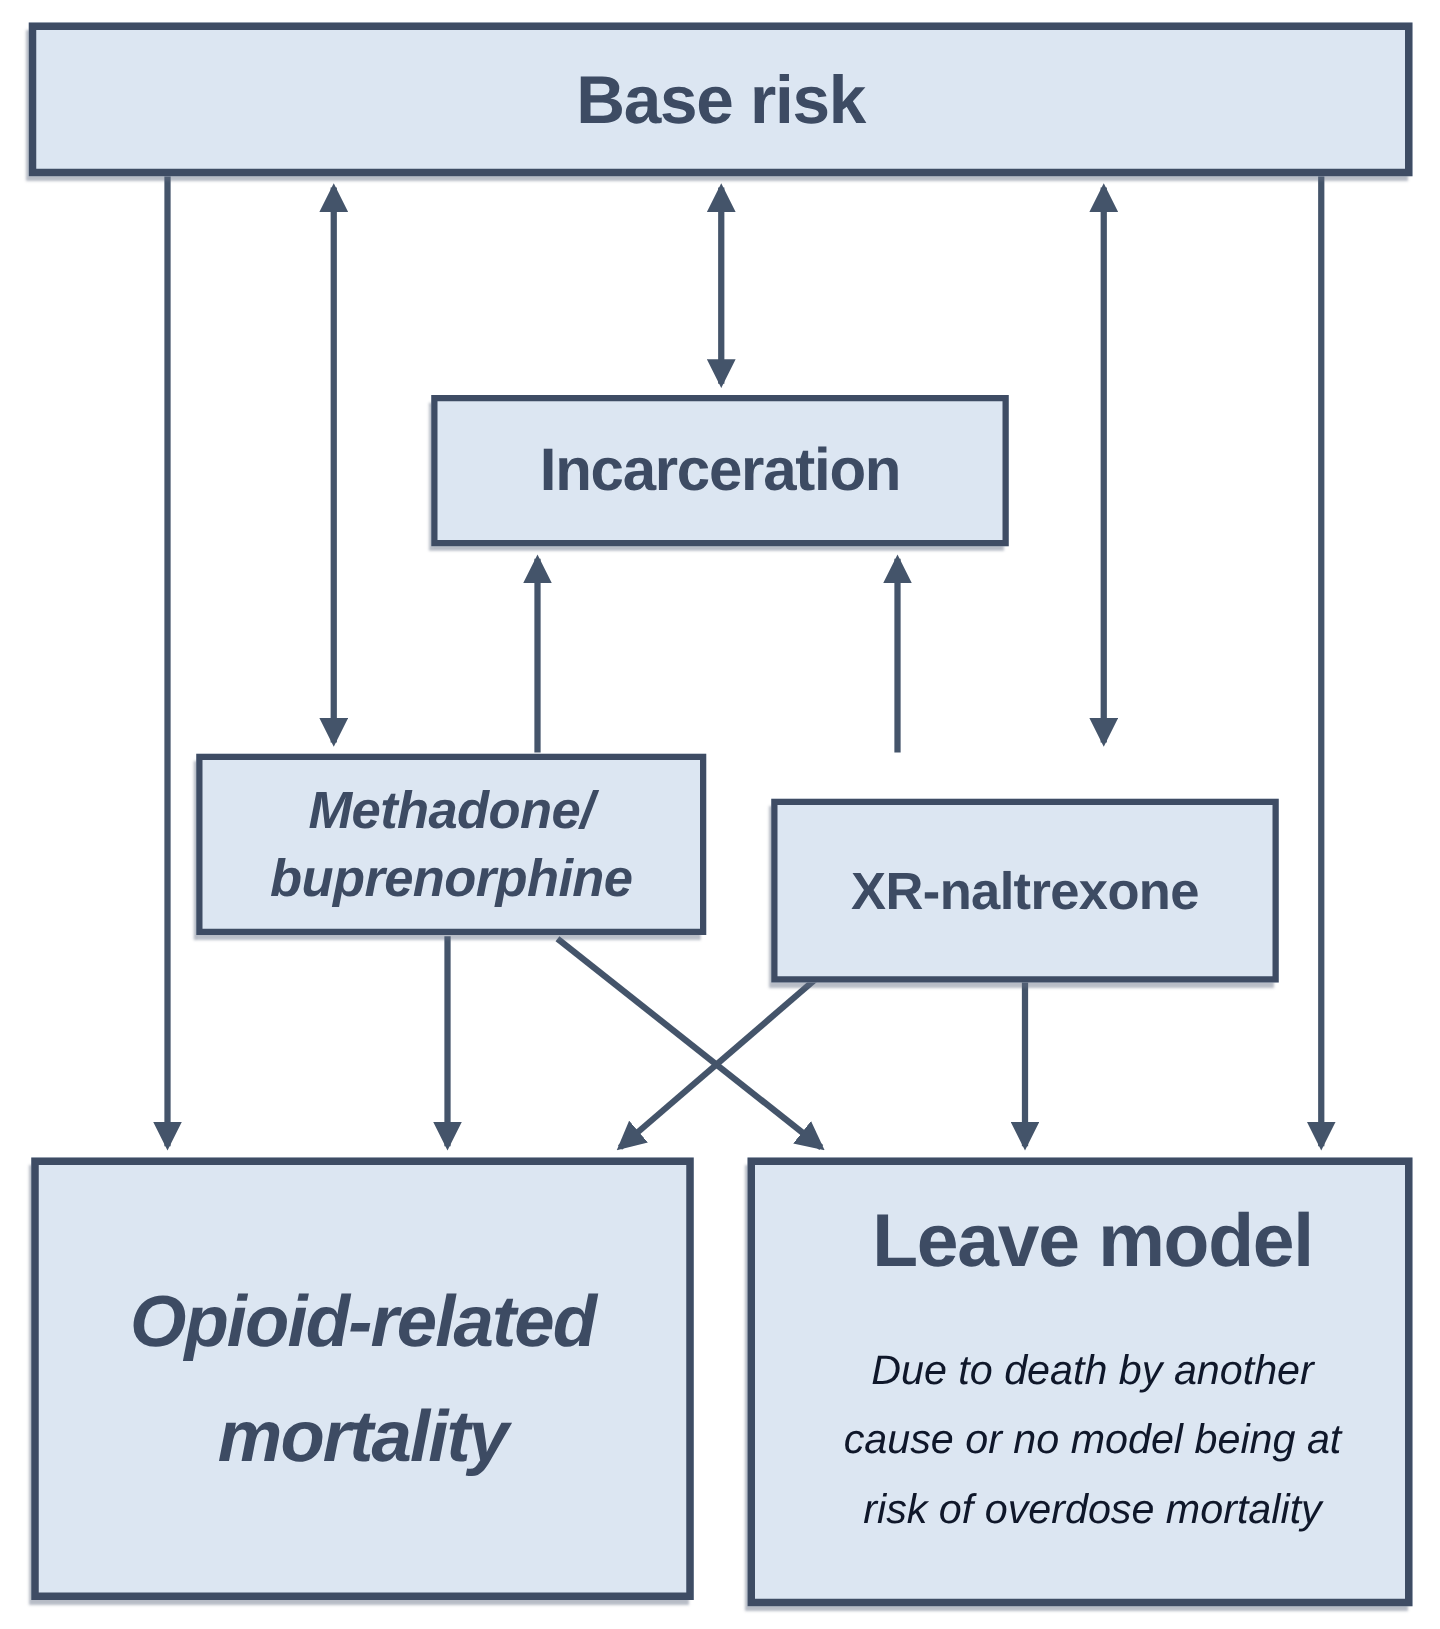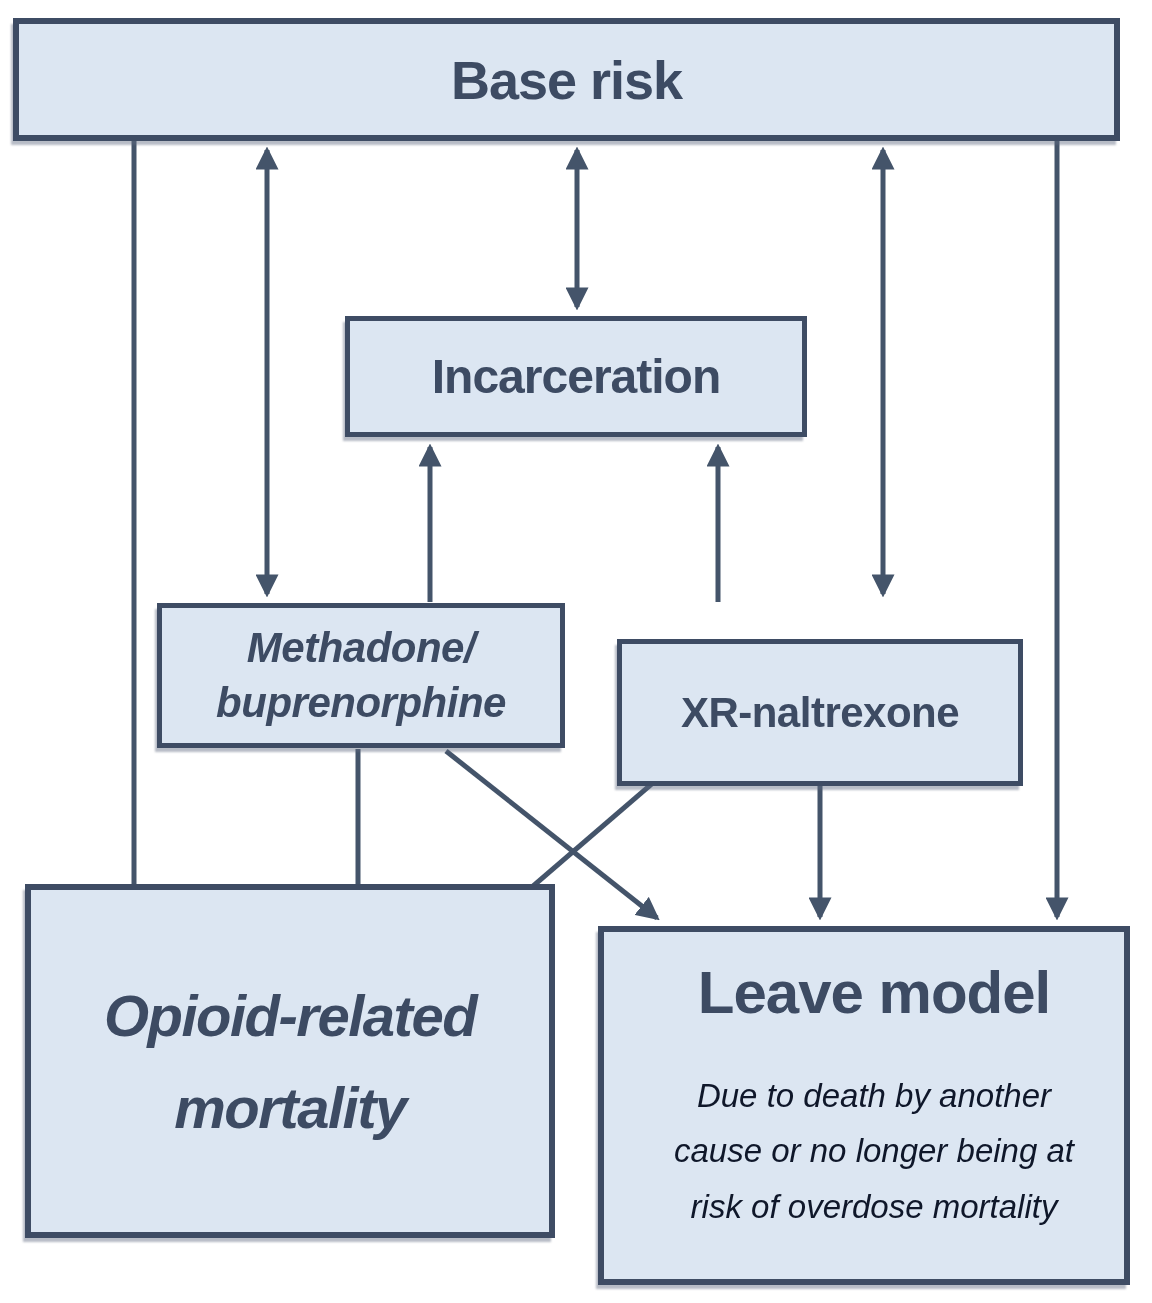--- a/index.html
+++ b/index.html
@@ -27,21 +27,21 @@
     background: #dce6f2;
     border: 5px solid #3e4c64;
     box-shadow: -3px 5px 2px -1px rgba(96,106,128,0.45);
     display: flex;
     align-items: center;
     justify-content: center;
     text-align: center;
     color: #3d4b63;
   }
   .node--base {
-    left: 13px; top: 18px;
+    left: 23px; top: 18px;
     width: 1107px; height: 123px;
     border-width: 6px;
     font-size: 54px; font-weight: bold; letter-spacing: -1px;
   }
   .node--incarceration {
     left: 345px; top: 316px;
     width: 462px; height: 121px;
     font-size: 48px; font-weight: bold; letter-spacing: -1px;
   }
   .node--methadone {
@@ -49,21 +49,21 @@
     width: 408px; height: 145px;
     font-size: 42px; font-weight: bold; letter-spacing: -0.5px;
     line-height: 1.3;
   }
   .node--xr {
     left: 617px; top: 603px;
     width: 406px; height: 147px;
     font-size: 42px; font-weight: bold; letter-spacing: -0.5px; margin-top: 36px;
   }
   .node--mortality {
-    left: 25px; top: 884px;
+    left: 25px; top: 926px;
     width: 530px; height: 354px;
     border-width: 6px;
     font-size: 58px; font-weight: bold; letter-spacing: -1.5px;
     line-height: 1.58;
     padding-top: 2px;
   }
   .node--leave {
     left: 598px; top: 926px;
     width: 532px; height: 359px;
     border-width: 6px;
@@ -133,18 +133,18 @@
     <div>
       <span>Opioid-related</span>
       <span>mortality</span>
     </div>
   </div>
 
   <div class="node node--leave">
     <div class="leave-title">Leave model</div>
     <div class="leave-desc line-block">
       <span>Due to death by another</span>
-      <span>cause or no longer being at</span>
+      <span>cause or no model being at</span>
       <span>risk of overdose mortality</span>
     </div>
   </div>
 
 </div>
 
 </body></html>

